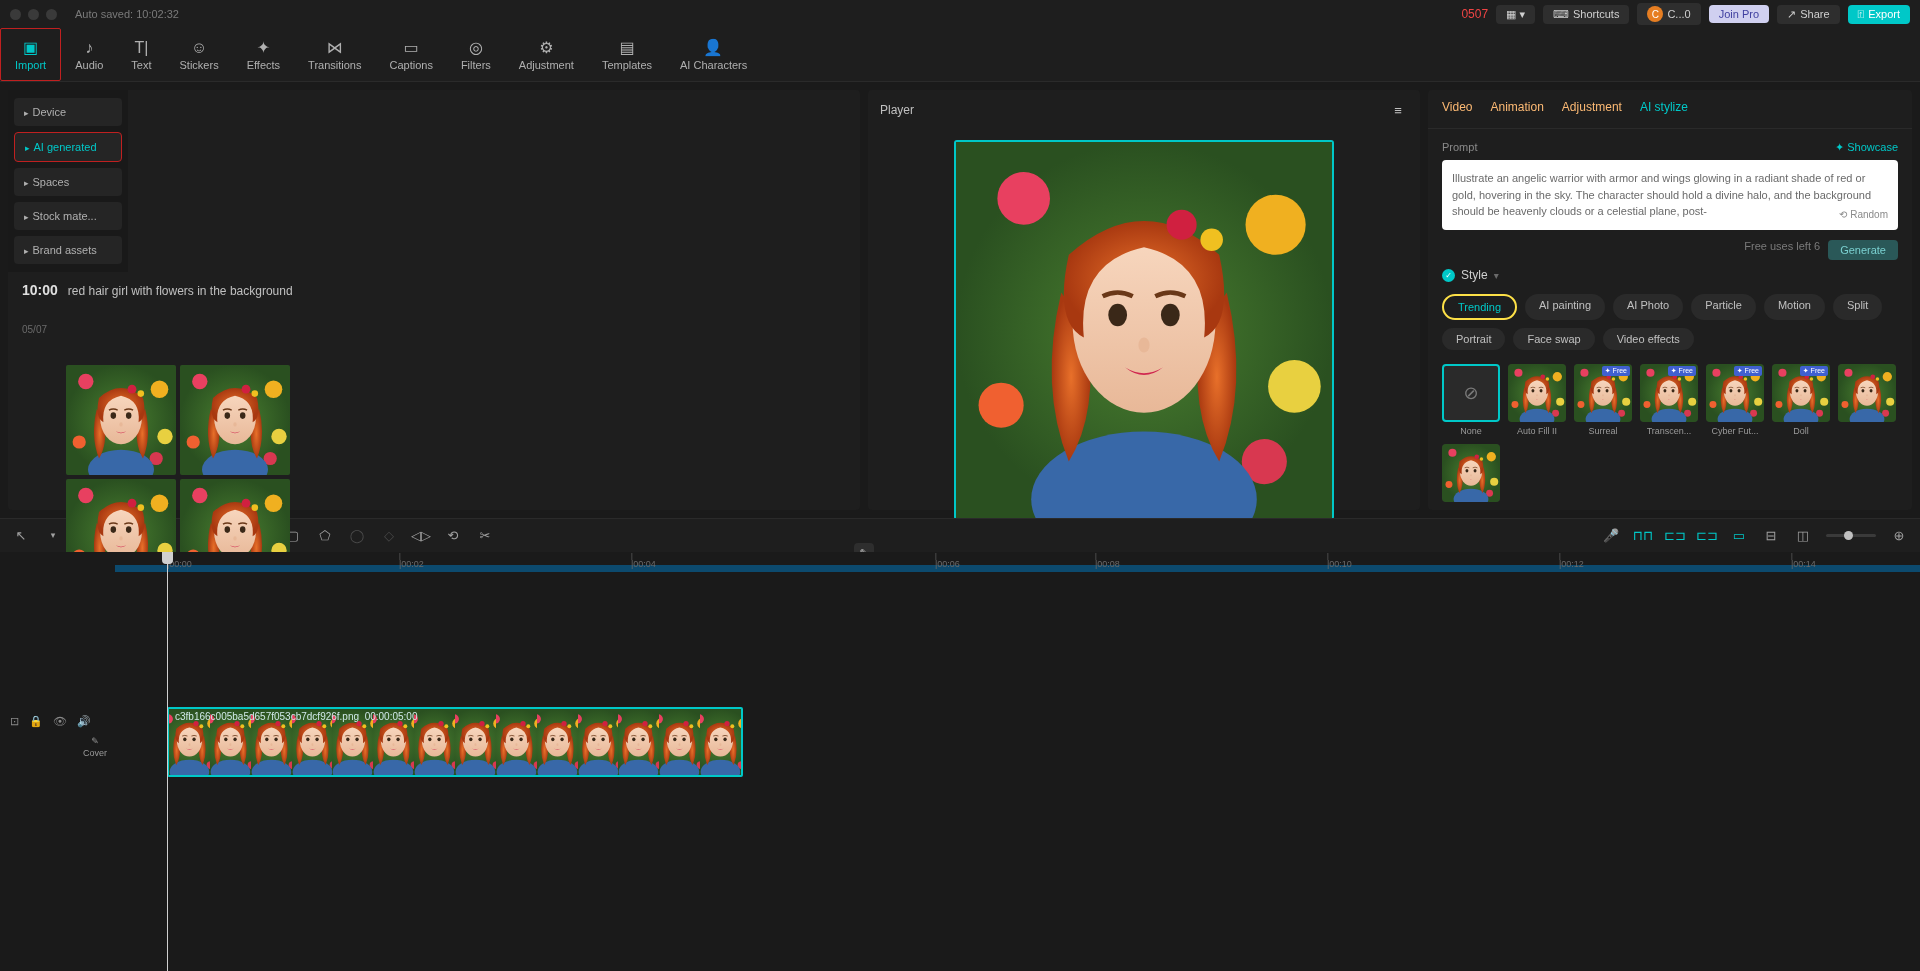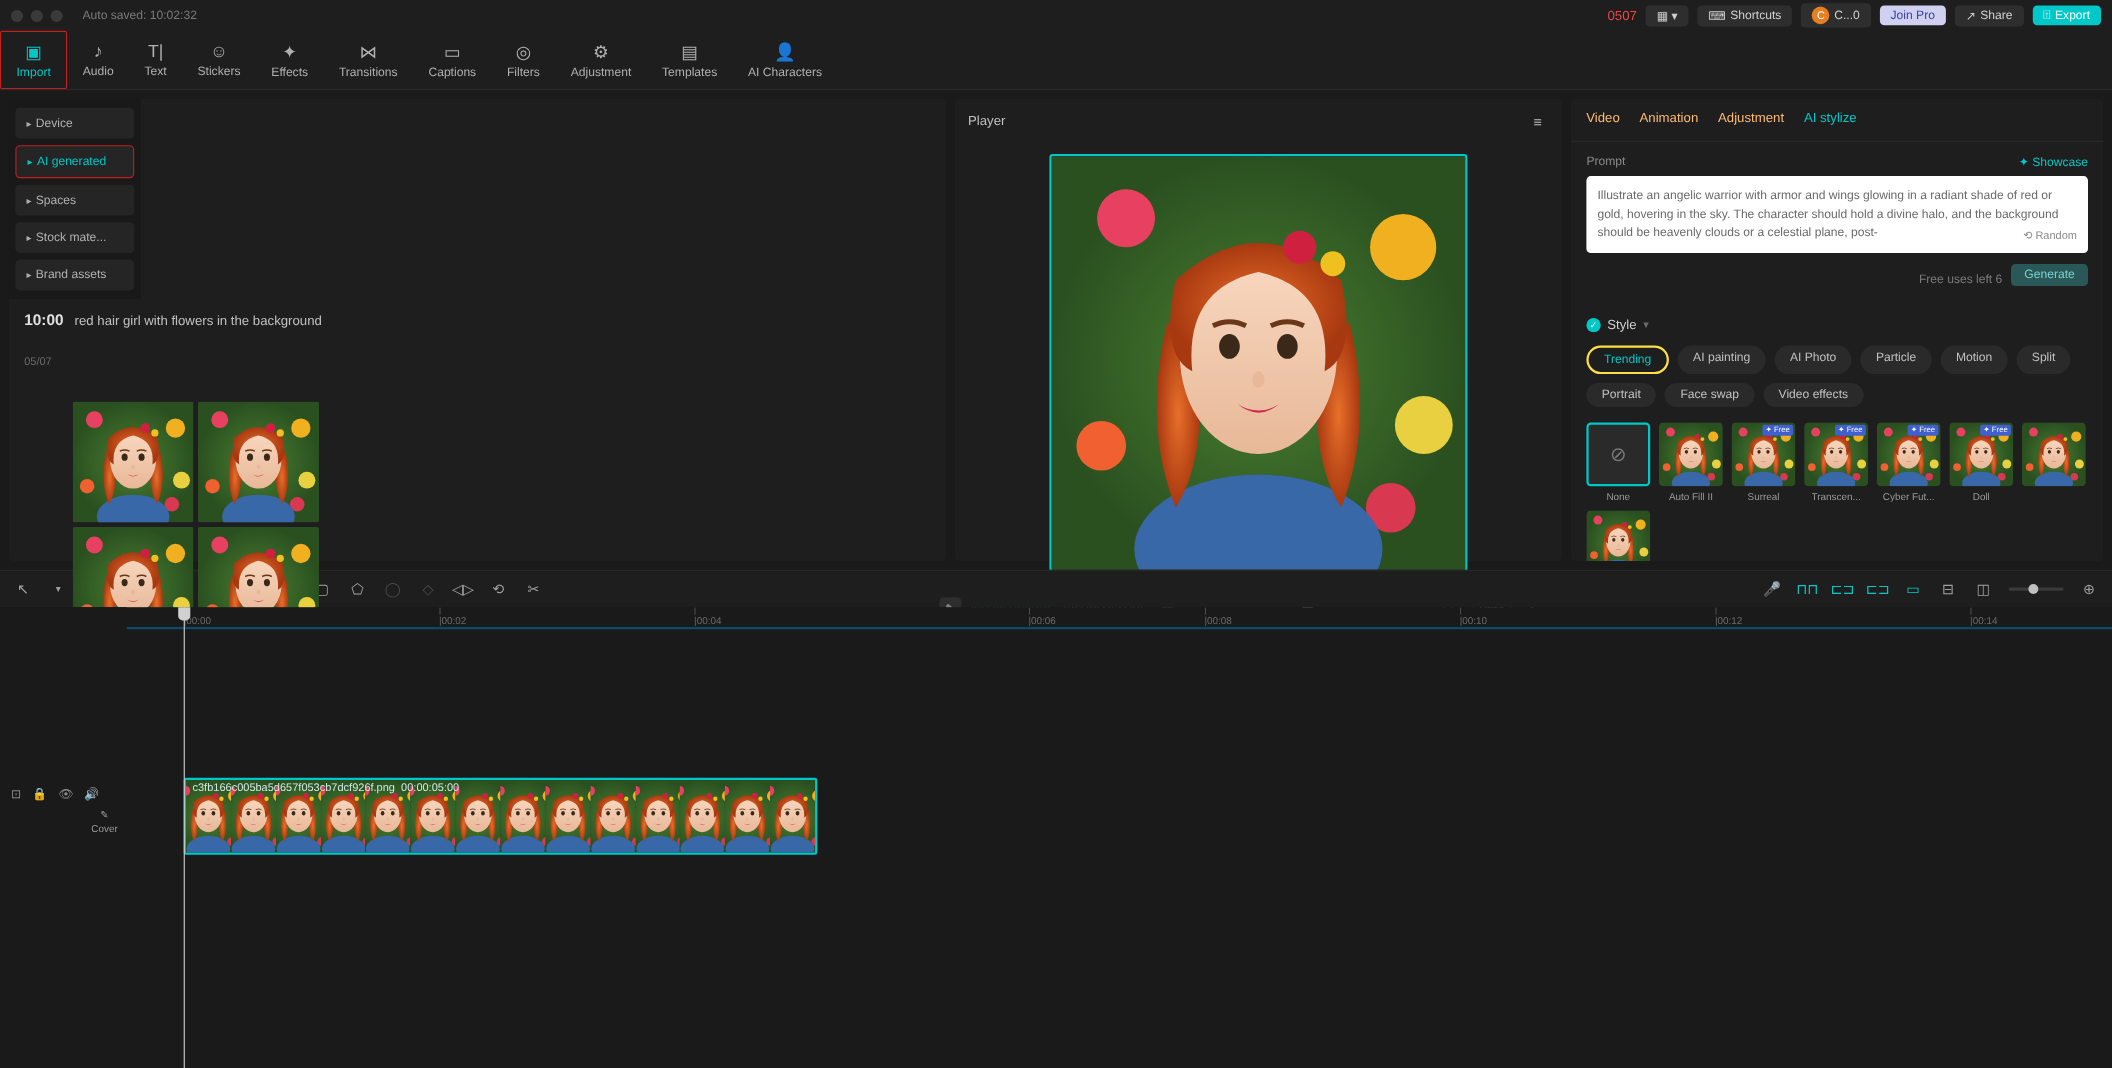--- a/index.html
+++ b/index.html
@@ -63,21 +63,21 @@
 
 .right-panel { flex: 1; }
 .right-tabs { display: flex; padding: 10px 14px; gap: 18px; border-bottom: 1px solid #2a2a2a; }
 .r-tab { color: #fdba74; font-size: 12px; cursor: pointer; padding-bottom: 4px; }
 .r-tab.active { color: #00c8c8; }
 .r-body { padding: 12px 14px; overflow-y: auto; }
 .r-section-label { color: #8a8a8a; font-size: 11px; margin-bottom: 6px; display: flex; justify-content: space-between; }
 .showcase { color: #00c8c8; cursor: pointer; }
 .r-prompt-box { background: #ffffff; border-radius: 4px; padding: 10px; color: #6a6a6a; font-size: 11px; line-height: 1.5; margin-bottom: 10px; position: relative; min-height: 70px; }
 .random { position: absolute; right: 10px; bottom: 8px; color: #8a8a8a; font-size: 10px; cursor: pointer; }
-.free-uses { text-align: right; color: #7a7a7a; font-size: 11px; margin-bottom: 28px; display: flex; justify-content: flex-end; align-items: flex-end; gap: 8px; }
+.free-uses { text-align: right; color: #7a7a7a; font-size: 11px; margin-bottom: 8px; display: flex; justify-content: flex-end; align-items: flex-start; gap: 8px; }
 .gen-btn { background: #2a5858; color: #7ad0d0; border: none; padding: 4px 12px; border-radius: 4px; font-size: 11px; cursor: pointer; }
 .style-check { display: flex; align-items: center; gap: 6px; color: #d0d0d0; font-size: 12px; margin-bottom: 12px; }
 .check { width: 13px; height: 13px; border-radius: 50%; background: #00c8c8; display: inline-flex; align-items: center; justify-content: center; color: #fff; font-size: 8px; }
 .pills { display: flex; flex-wrap: wrap; gap: 8px; margin-bottom: 14px; }
 .pill { background: #2a2a2a; color: #c0c0c0; padding: 5px 14px; border-radius: 14px; font-size: 11px; cursor: pointer; }
 .pill.active { background: transparent; border: 2px solid #fde047; color: #00c8c8; }
 .styles-grid { display: flex; flex-wrap: wrap; gap: 8px; }
 .style-card { width: 58px; display: flex; flex-direction: column; align-items: center; gap: 4px; cursor: pointer; }
 .style-thumb { width: 58px; height: 58px; background: #2a2a2a; border-radius: 4px; position: relative; display: flex; align-items: center; justify-content: center; overflow: hidden; }
 .style-thumb.active { border: 2px solid #00c8c8; }
@@ -92,21 +92,21 @@
 .tool.teal { color: #00c8c8; }
 .zoom-slider { width: 50px; height: 3px; background: #3a3a3a; border-radius: 2px; position: relative; }
 .zoom-thumb { position: absolute; width: 9px; height: 9px; background: #c0c0c0; border-radius: 50%; top: -3px; left: 35%; }
 
 
 .timeline { flex: 1; background: #1a1a1a; display: flex; position: relative; min-height: 0; }
 .tl-gutter { width: 115px; background: #1a1a1a; display: flex; flex-direction: column; }
 .tl-gutter-icons { display: flex; gap: 10px; padding: 8px 10px; font-size: 11px; color: #8a8a8a; margin-top: 155px; }
 .cover-btn { display: flex; flex-direction: column; align-items: center; gap: 2px; color: #9a9a9a; font-size: 9px; padding: 4px; cursor: pointer; margin-top: -4px; }
 .tl-tracks { flex: 1; position: relative; overflow: hidden; }
-.ruler { height: 20px; position: relative; border-bottom: 2px solid #0c4a6e; }
+.ruler { height: 20px; position: relative; border-bottom: 7px solid #0c4a6e; }
 .ruler-tick { position: absolute; top: 0; color: #6a6a6a; font-size: 9px; }
 .ruler-tick::before { content: "|"; display: block; font-size: 7px; line-height: 1; }
 .playhead { position: absolute; top: 0; bottom: 0; width: 1px; background: #d0d0d0; left: 52px; z-index: 10; }
 .playhead::before { content: ""; position: absolute; top: -2px; left: -5px; width: 11px; height: 14px; background: #d0d0d0; border-radius: 2px 2px 4px 4px; }
 .clip { position: absolute; top: 155px; left: 52px; width: 576px; height: 70px; background: #1a4848; border: 2px solid #00c8c8; border-radius: 2px; overflow: hidden; }
 .clip-label { position: absolute; top: 2px; left: 6px; color: #d0e8e8; font-size: 10px; z-index: 2; }
 .clip-frames { display: flex; height: 100%; }
 .clip-frame { flex: 1; min-width: 40px; }
 
 

